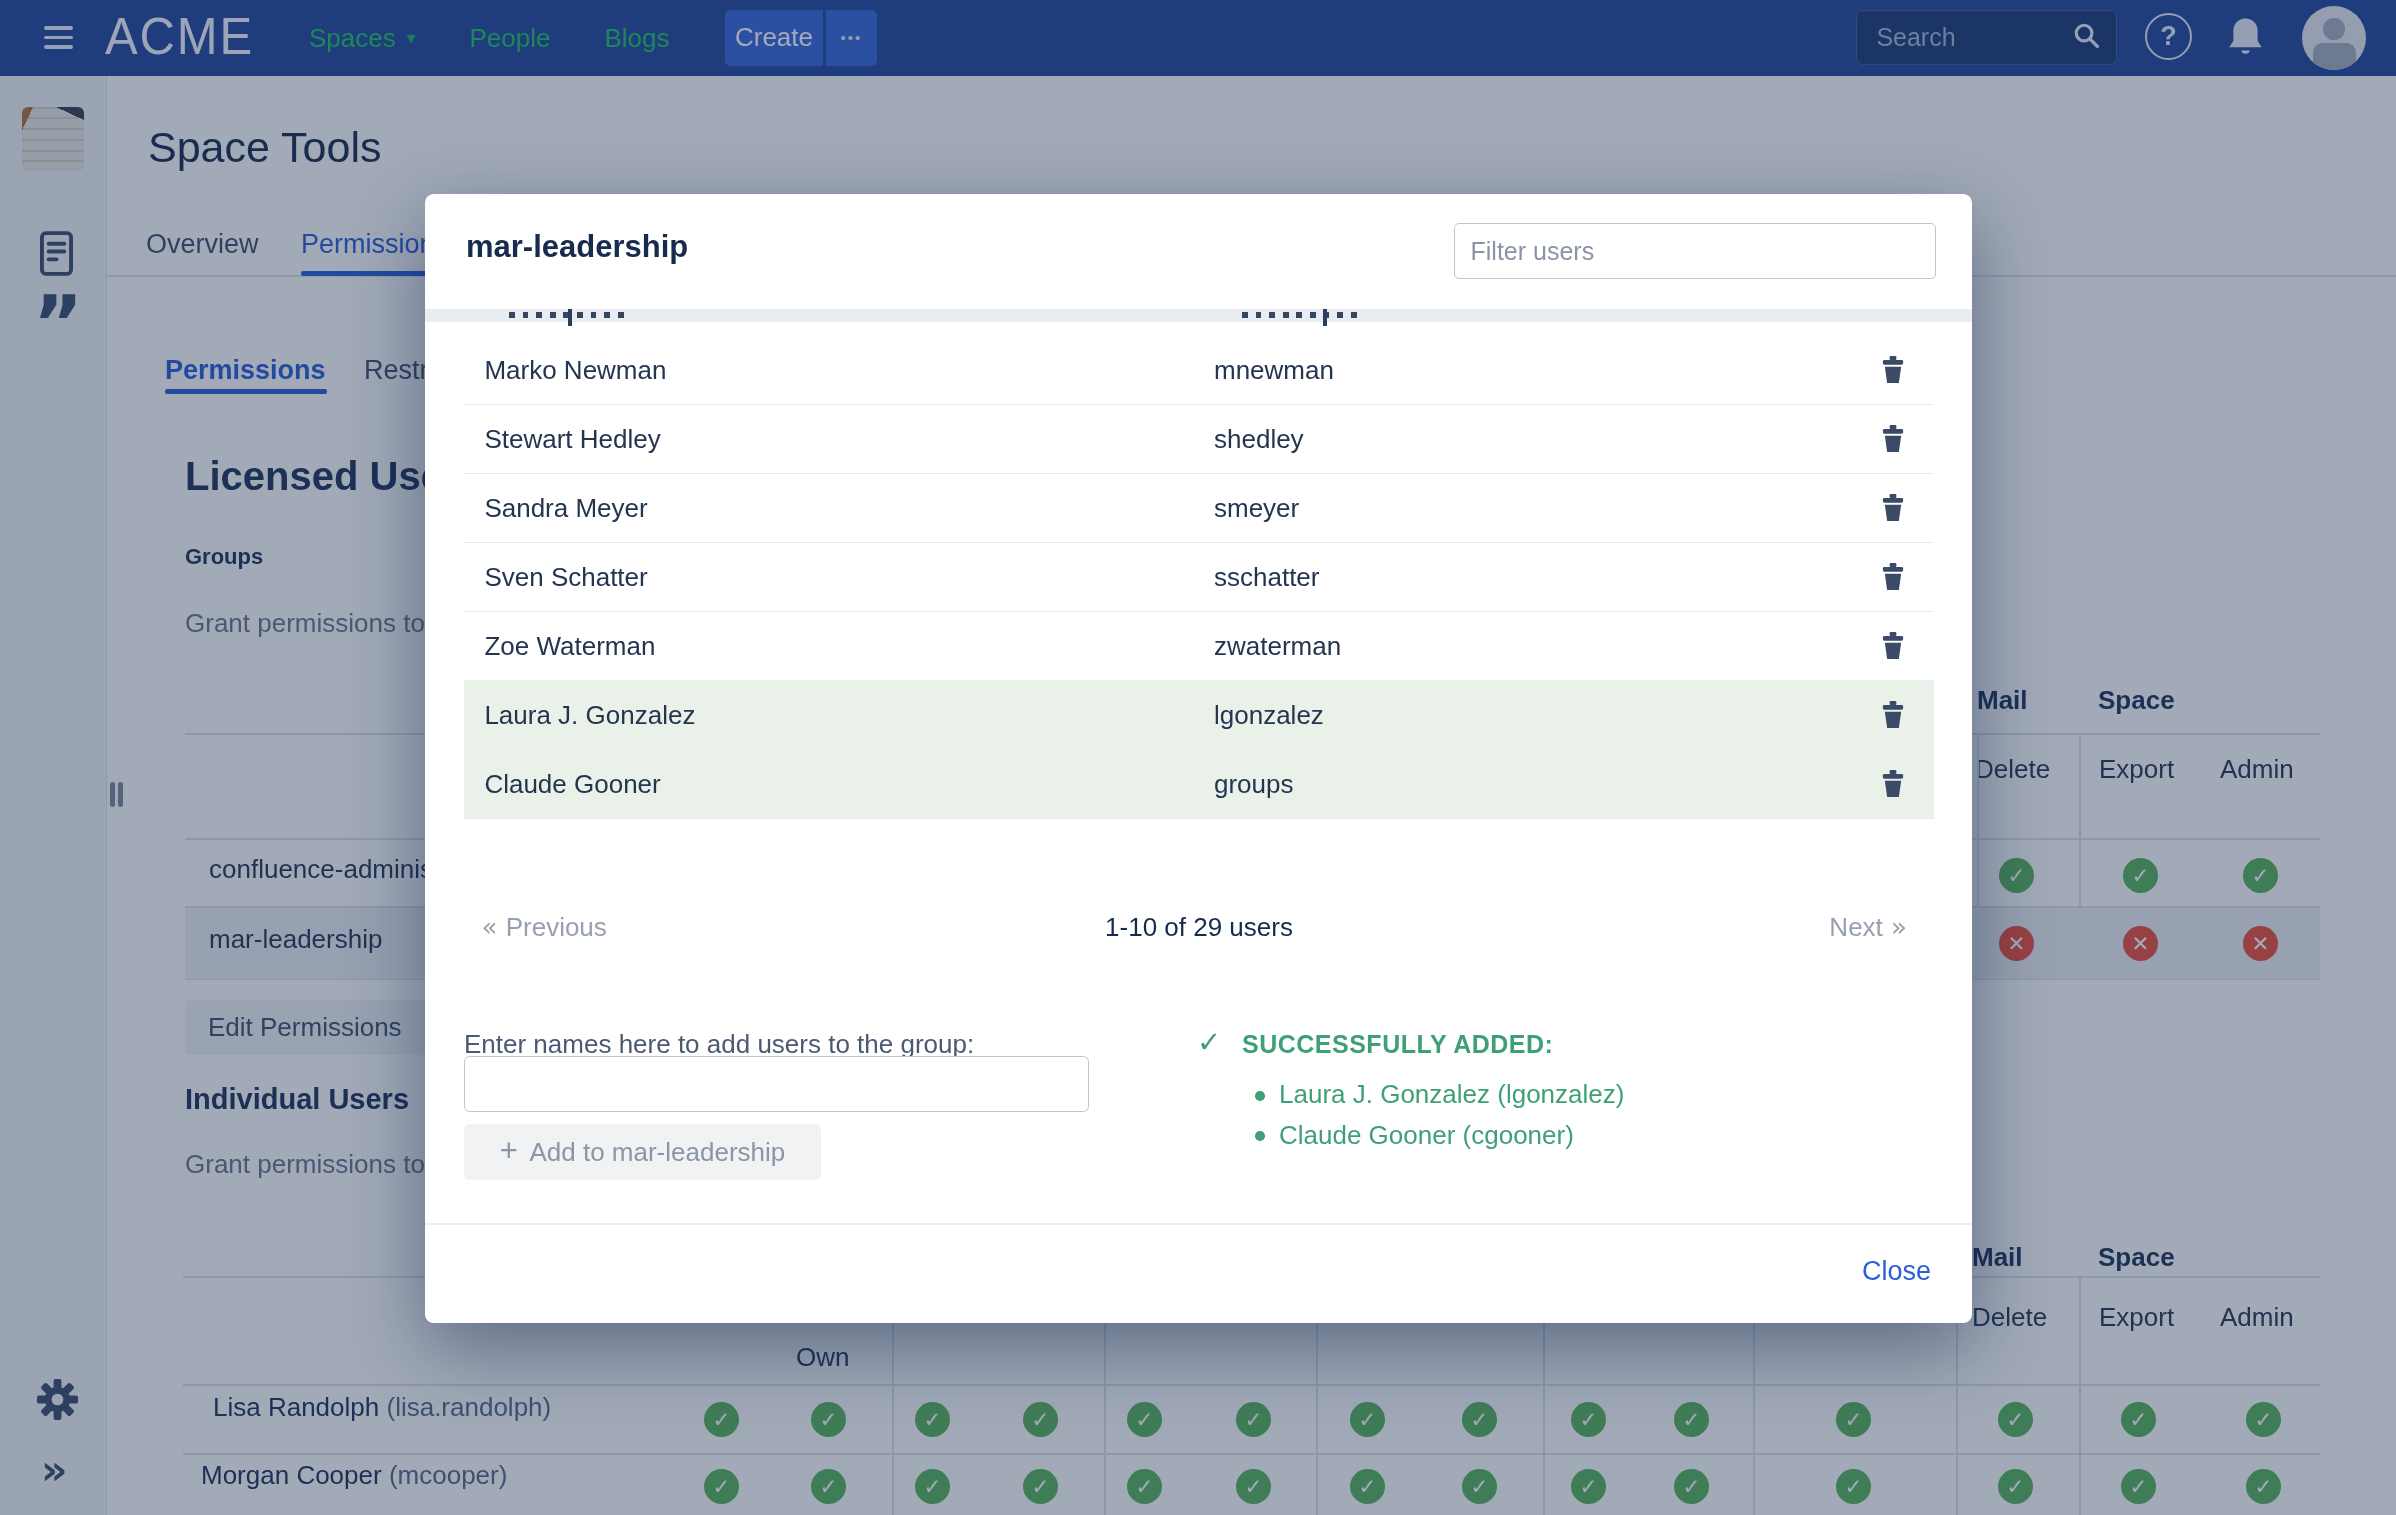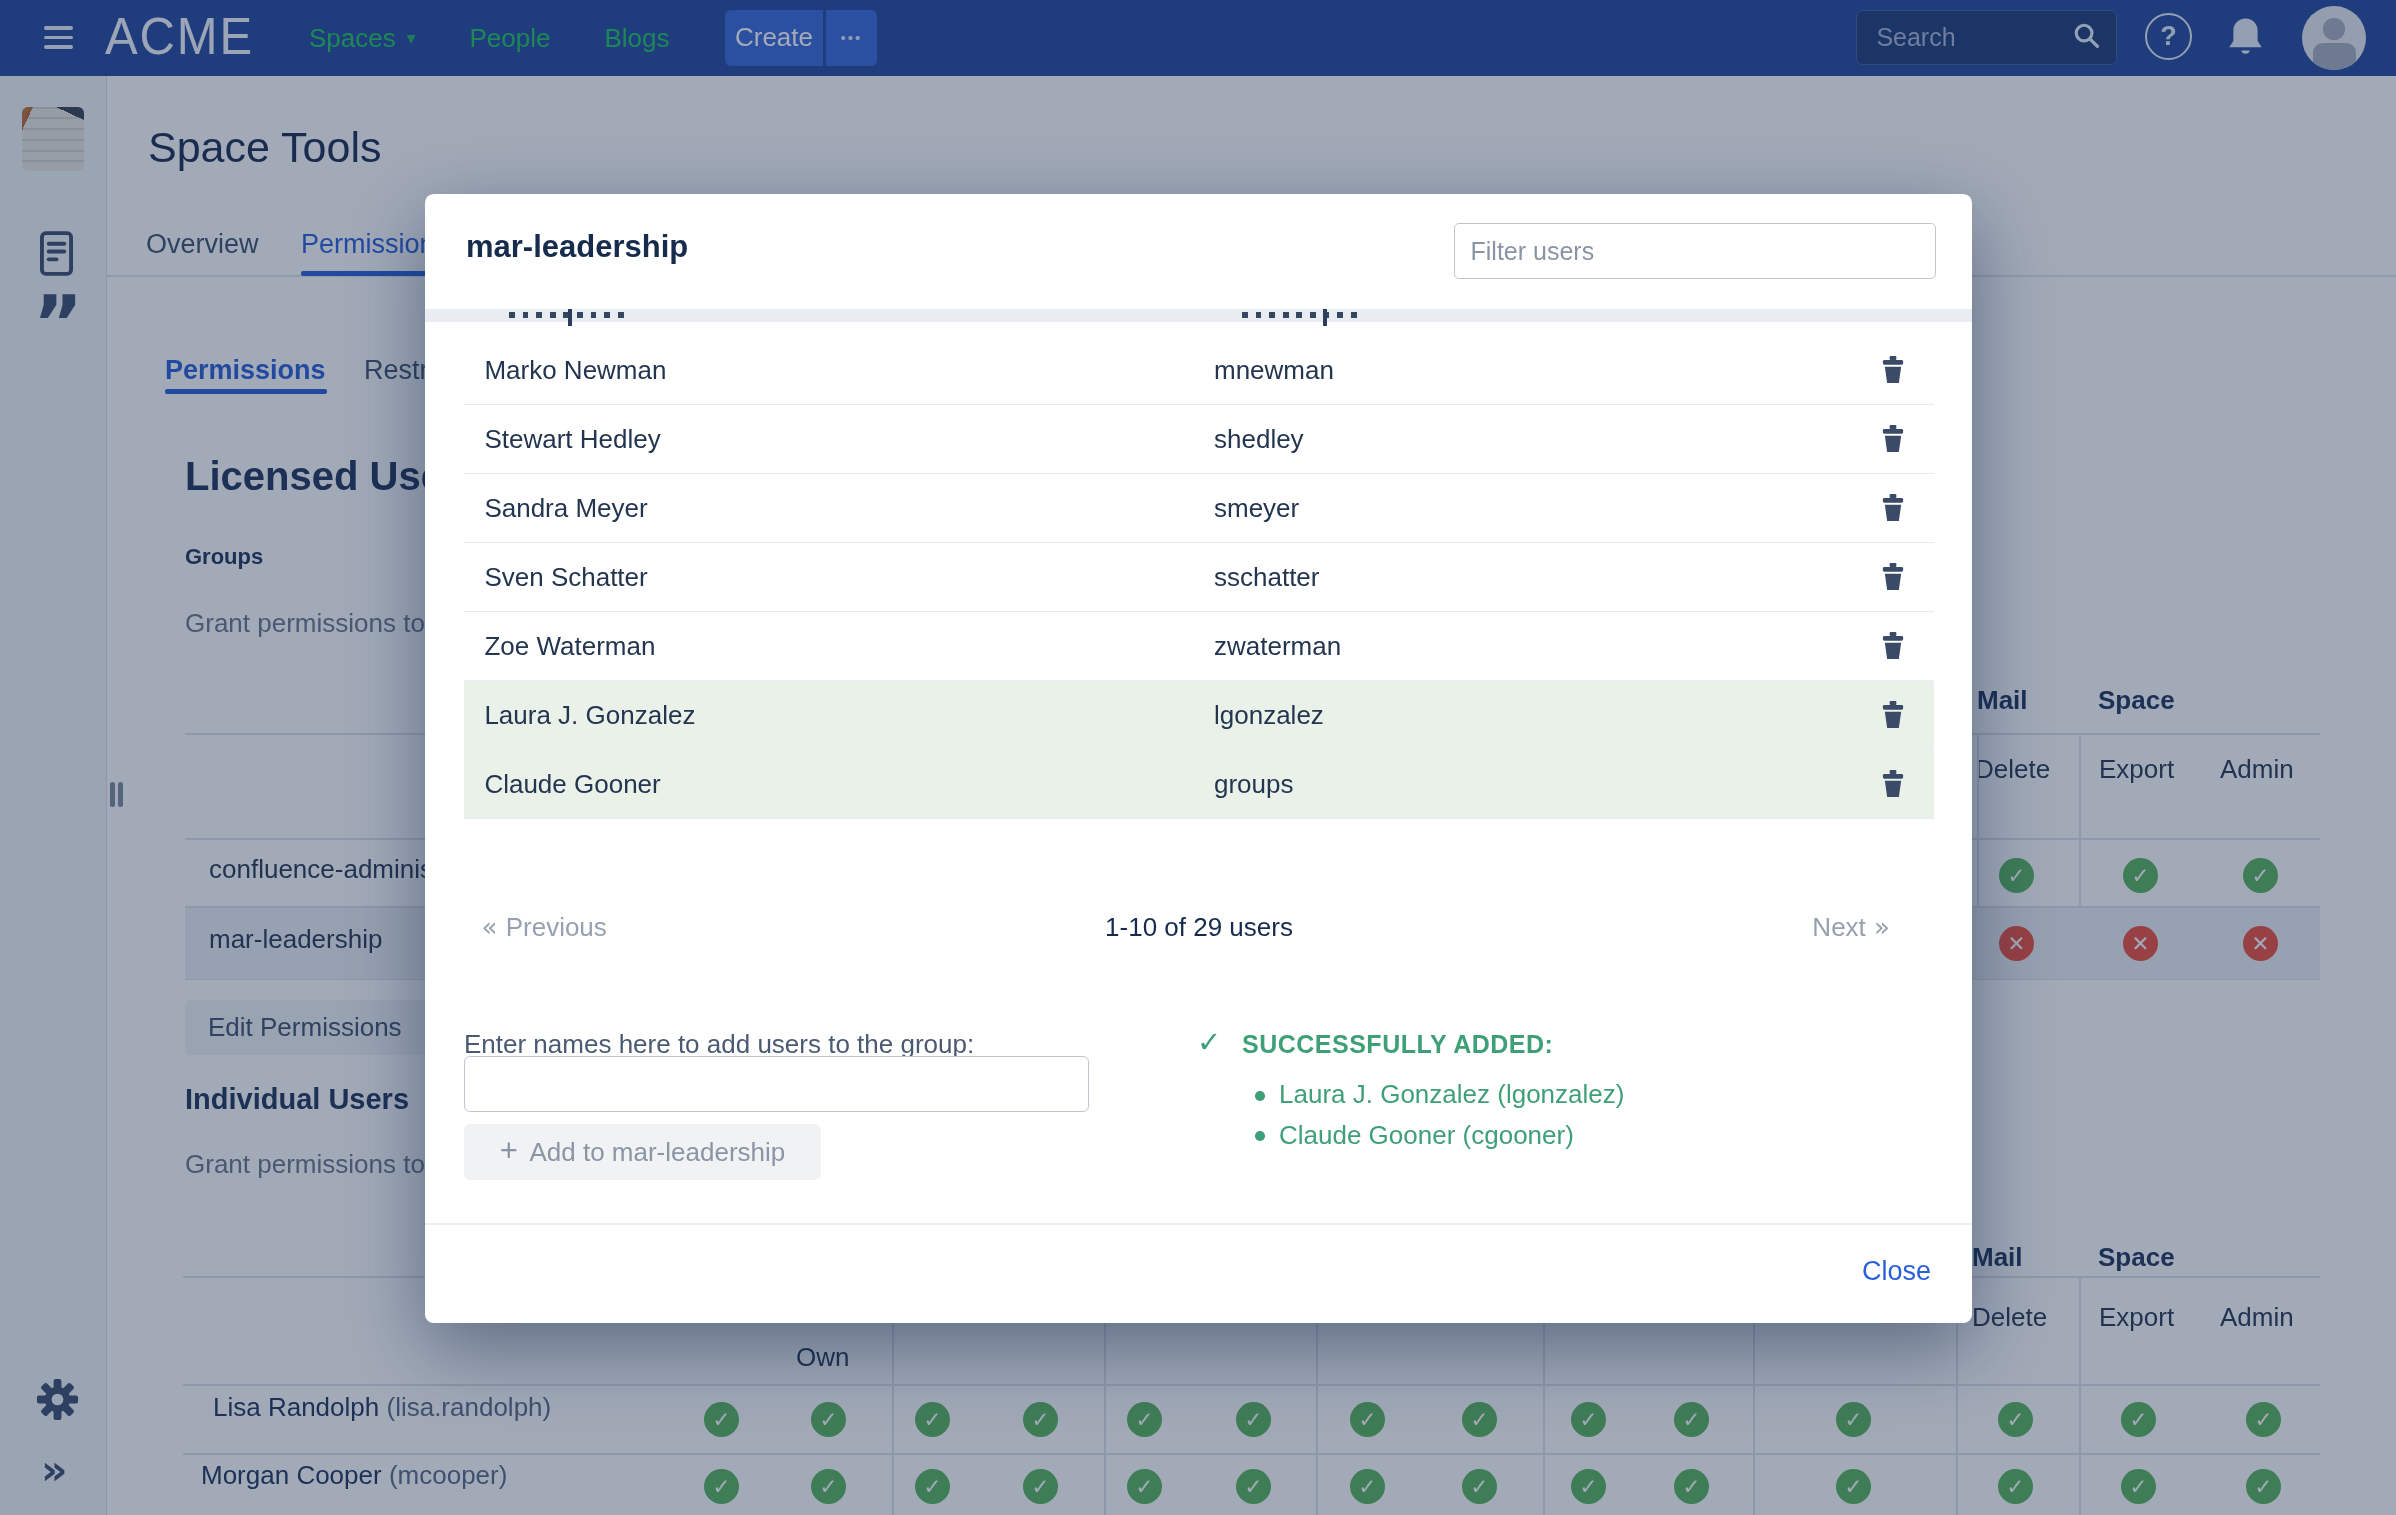--- a/index.html
+++ b/index.html
@@ -98,21 +98,21 @@
   #user-list{left:39px;top:142px;width:1470px;}
   .u-row{position:relative;width:100%;height:69px;border-bottom:1.9px solid #e9ebee;box-sizing:border-box;
     display:flex;align-items:center;}
   .u-row.hl{background:#e9f1e8;}
   .u-name{position:absolute;left:20.4px;font-size:26px;color:#243550;}
   .u-id{position:absolute;left:750px;font-size:26px;color:#243550;}
   .u-trash{position:absolute;left:1417px;top:50%;transform:translateY(-50%);cursor:pointer;line-height:0;}
   #pagination{left:39px;top:706px;width:1470px;height:54px;}
   #pag-prev{position:absolute;left:17.5px;top:11.6px;font-size:26px;color:#97a0af;cursor:pointer;}
   #pag-info{position:absolute;left:0;right:0;top:11.6px;text-align:center;font-size:26px;color:#172b4d;font-weight:500;}
-  #pag-next{position:absolute;right:44px;top:11.6px;font-size:26px;color:#97a0af;cursor:pointer;}
+  #pag-next{position:absolute;right:27px;top:11.6px;font-size:26px;color:#97a0af;cursor:pointer;}
   #add-label{left:39px;top:835px;font-size:26px;color:#4a5a72;}
   #add-input{left:39px;top:862px;width:625px;height:56px;border:1.9px solid #c0c5cd;border-radius:5.8px;
     box-sizing:border-box;font-size:25px;padding:0 13.6px;font-family:"Liberation Sans",sans-serif;outline:none;}
   #add-btn{left:39px;top:930px;width:357px;height:56px;background:#f1f2f4;border-radius:5.8px;cursor:pointer;
     display:flex;align-items:center;justify-content:center;gap:11.6px;font-size:26px;color:#8a95a5;}
   #add-btn .plus{font-size:31px;line-height:1;margin-top:-2.9px;}
   #success-check{left:772px;top:831px;font-size:29px;font-weight:bold;color:var(--success);}
   #success-title{left:817px;top:836px;font-size:25px;font-weight:bold;letter-spacing:0.5px;color:var(--success);}
   .s-item{position:absolute;left:854px;font-size:26px;color:var(--success);}
   .s-dot{position:absolute;left:830px;width:9.7px;height:9.7px;border-radius:50%;background:var(--success);}

